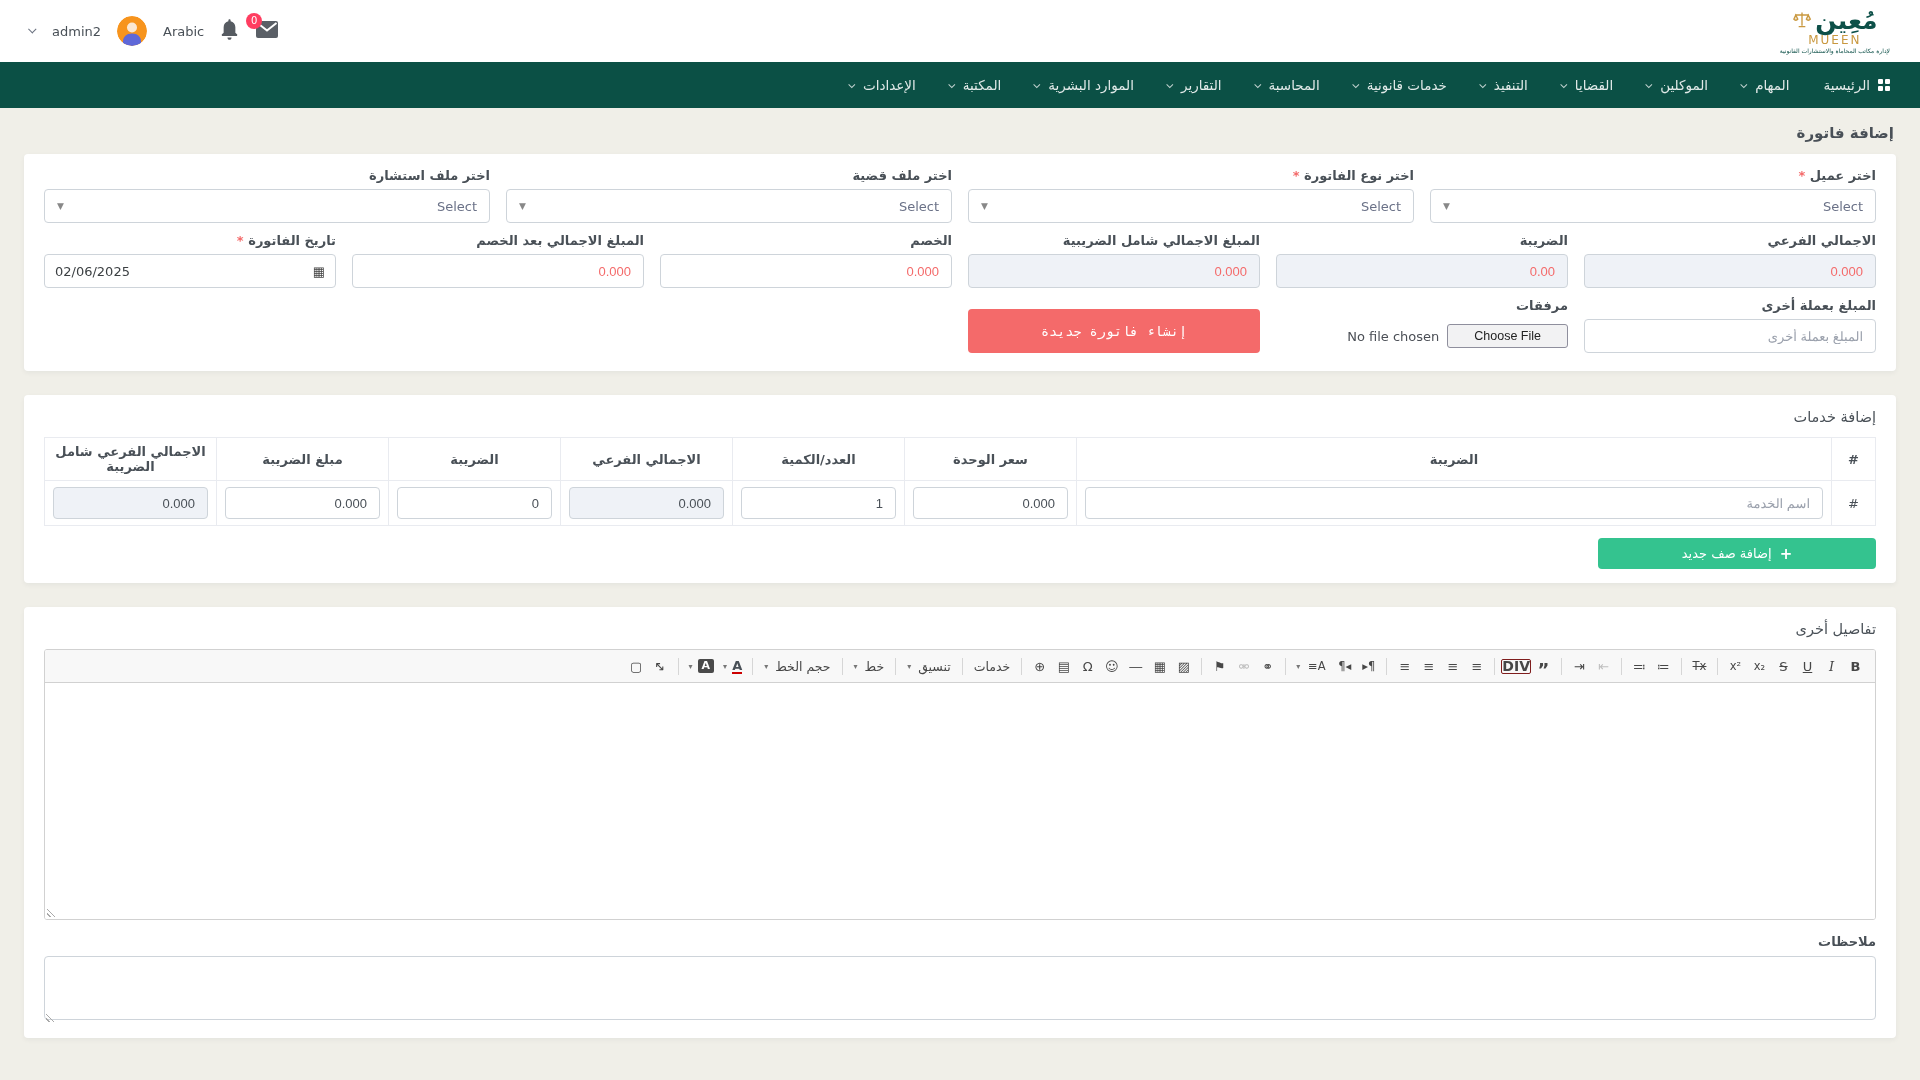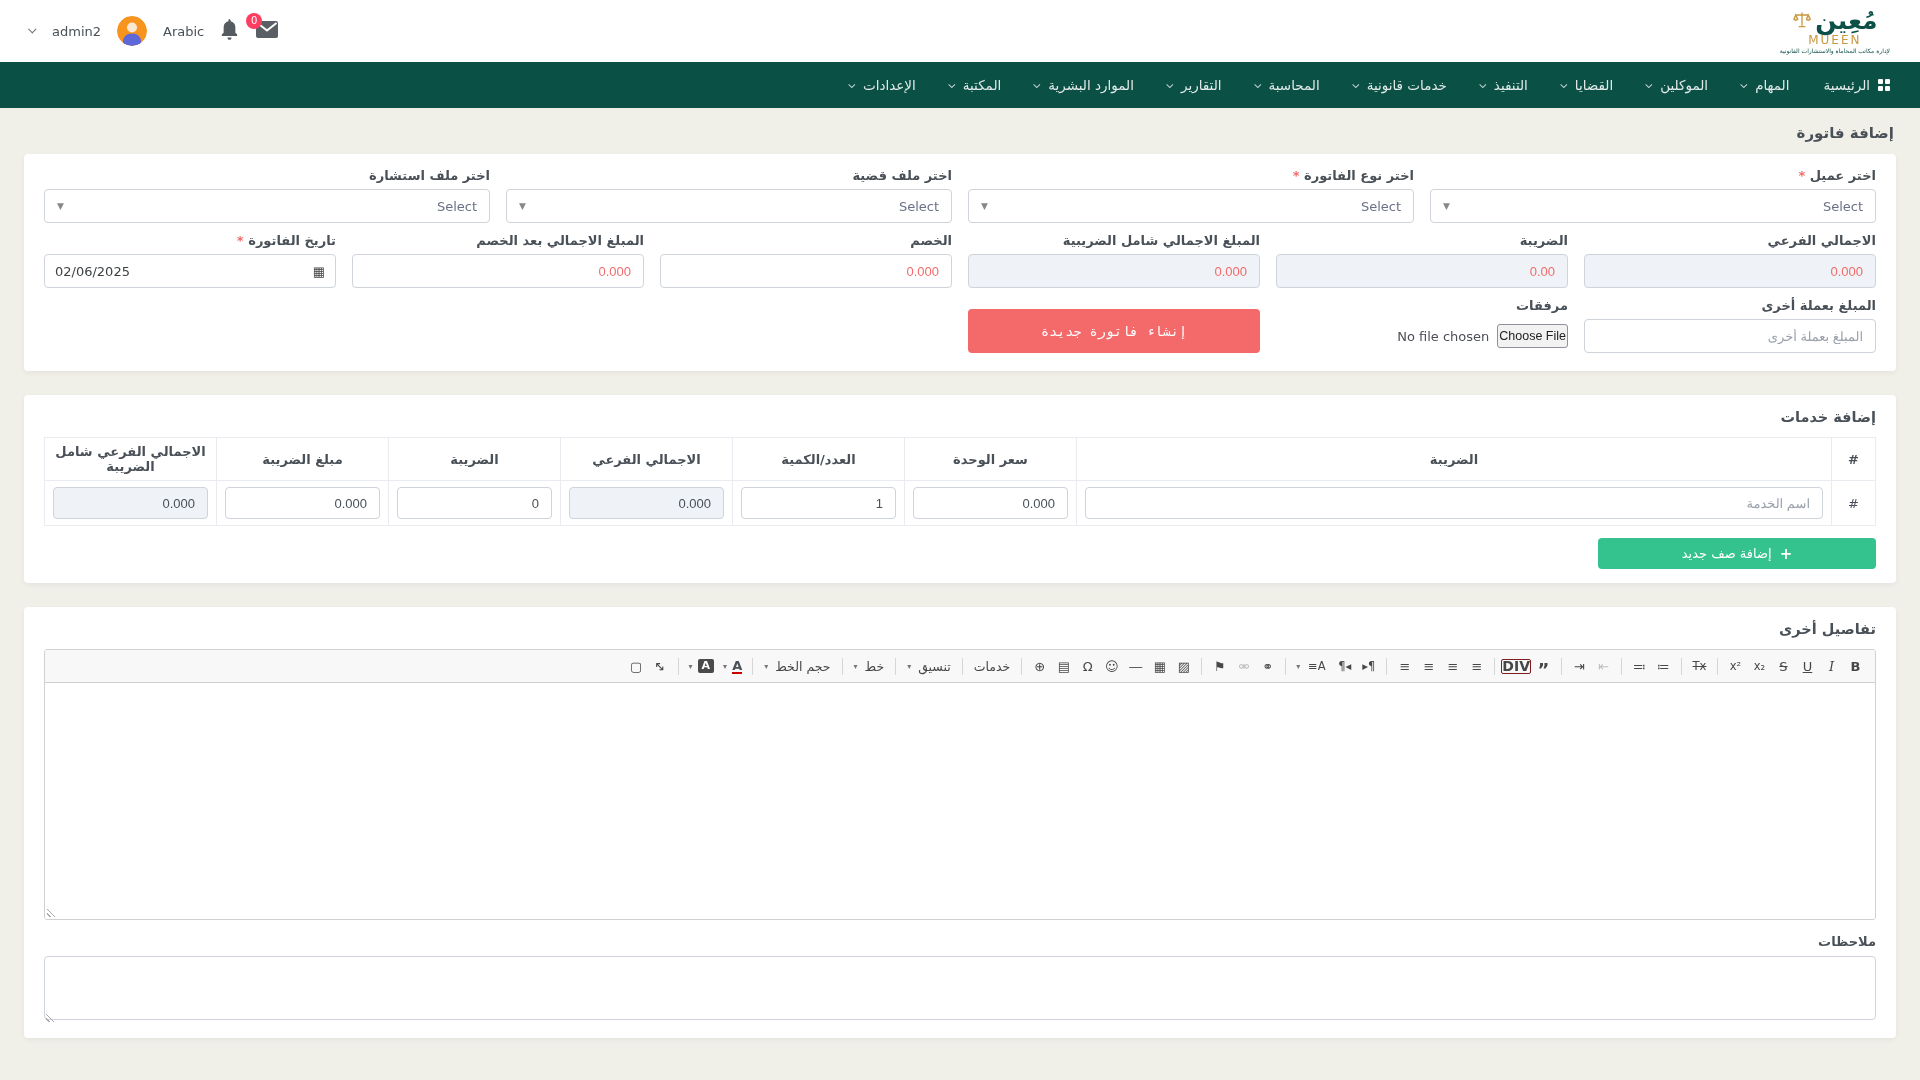--- a/index.html
+++ b/index.html
@@ -26,39 +26,39 @@
   .navbar{height:46px;background:#0b5045;display:flex;align-items:center;gap:34px;padding:0 30px}
   .nav-item{display:flex;align-items:center;gap:8px;color:rgba(255,255,255,.88);font-size:13.5px;cursor:pointer;text-decoration:none;white-space:nowrap}
   .nav-item .chev{opacity:.85;width:5px;height:5px}
   .grid-icon{width:12px;height:12px;position:relative;display:inline-block}
   .grid-icon::before{content:"";position:absolute;width:5px;height:5px;background:#fff;border-radius:1px;box-shadow:-7px 0 0 #fff,0 7px 0 #fff,-7px 7px 0 #fff;right:0;top:0}
 
   
   .content{padding:10px 24px 0}
   .page-title{font-size:15px;font-weight:700;color:#495057;margin:6px 2px 12px}
   .card{background:#fff;border-radius:4px;box-shadow:0 2px 5px rgba(18,38,63,.05);padding:14px 20px;margin-bottom:24px}
-  .card-title{font-size:14.5px;font-weight:700;color:#495057;margin-bottom:12px}
+  .card-title{font-size:14.5px;font-weight:400;color:#495057;margin-bottom:12px}
 
   .grid4{display:grid;grid-template-columns:repeat(4,1fr);gap:10px 16px;margin-bottom:10px}
   .grid6{display:grid;grid-template-columns:repeat(6,1fr);gap:10px 16px;margin-bottom:10px}
   .field label{display:block;font-size:13px;font-weight:600;color:#495057;margin-bottom:6px}
   .req{color:#f46a6a;font-weight:700}
 
   .select{height:34px;border:1px solid #ced4da;border-radius:4px;background:#fff;display:flex;align-items:center;justify-content:space-between;padding:0 12px;font-size:13px;color:#6a7187;cursor:pointer}
   .select .sel-caret{color:#888;font-size:9px}
 
   .inp{height:34px;width:100%;border:1px solid #ced4da;border-radius:4px;font-size:13px;color:#495057;padding:0 12px;background:#fff;outline:none}
   .inp::placeholder{color:#9aa0ac}
   .money{color:#f46a6a}
   .ro{background:#eff2f7}
   .datebox{height:34px;border:1px solid #ced4da;border-radius:4px;background:#fff;display:flex;align-items:center;justify-content:space-between;padding:0 10px;font-size:13px;color:#3c4043;direction:ltr;cursor:pointer}
   .cal{color:#444;font-size:13px}
 
   .filectl{display:flex;align-items:center;gap:8px;height:34px}
-  .file-btn{font-size:12.5px;color:#222;background:#f2f2f3;border:1px solid #8f8f9d;border-radius:3px;padding:4px 1px;direction:ltr;cursor:pointer}
+  .file-btn{font-size:12.5px;color:#222;background:#f2f2f3;border:1px solid #8f8f9d;border-radius:3px;padding:4px 26px;direction:ltr;cursor:pointer}
   .file-status{font-size:13px;color:#4b4f56;direction:ltr}
   .btn-danger{height:44px;width:100%;background:#f46a6a;border:none;border-radius:4px;color:#fff;font-size:13.5px;cursor:pointer;font-family:Liberation Mono, monospace}
 
   
   table.svc{width:100%;border-collapse:collapse;font-size:13px;table-layout:fixed}
   .svc th,.svc td{border:1px solid #e9ebf0;padding:6px 8px}
   .svc th{font-weight:600;color:#495057;text-align:center;height:34px}
   .svc td{text-align:right}
   .svc .c-idx{width:44px;text-align:center}
   .svc .c-num{width:172px}

